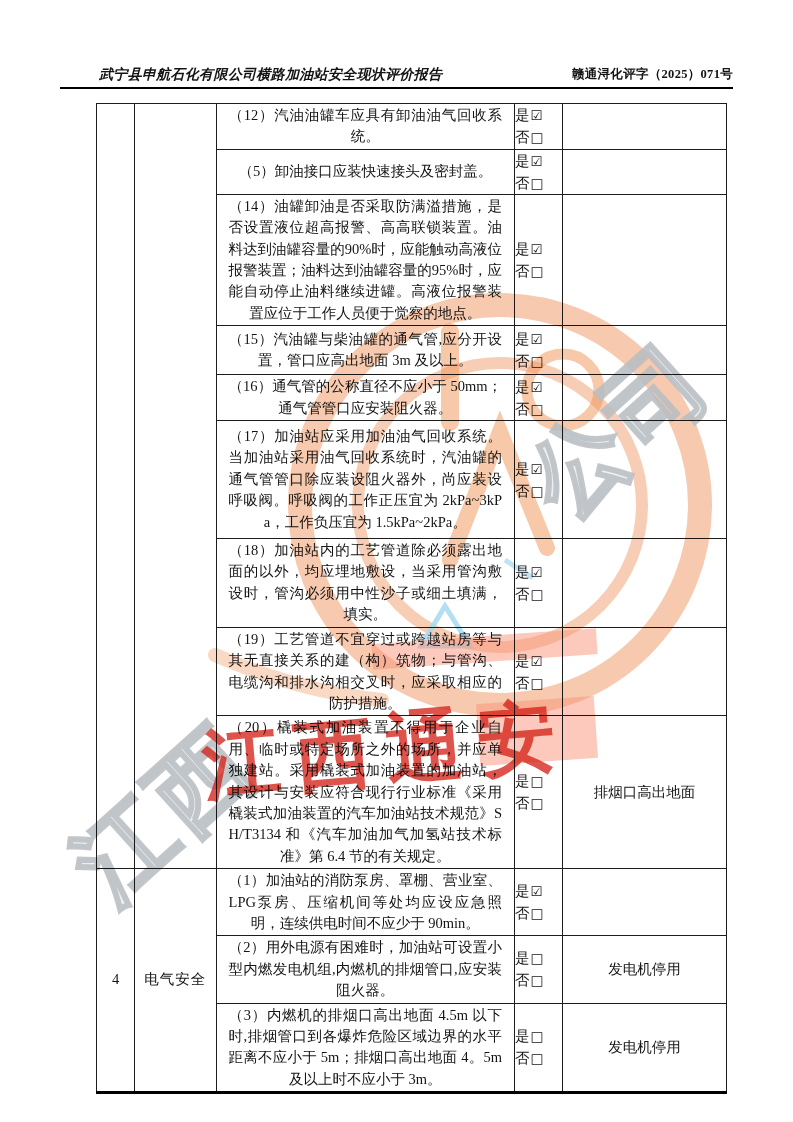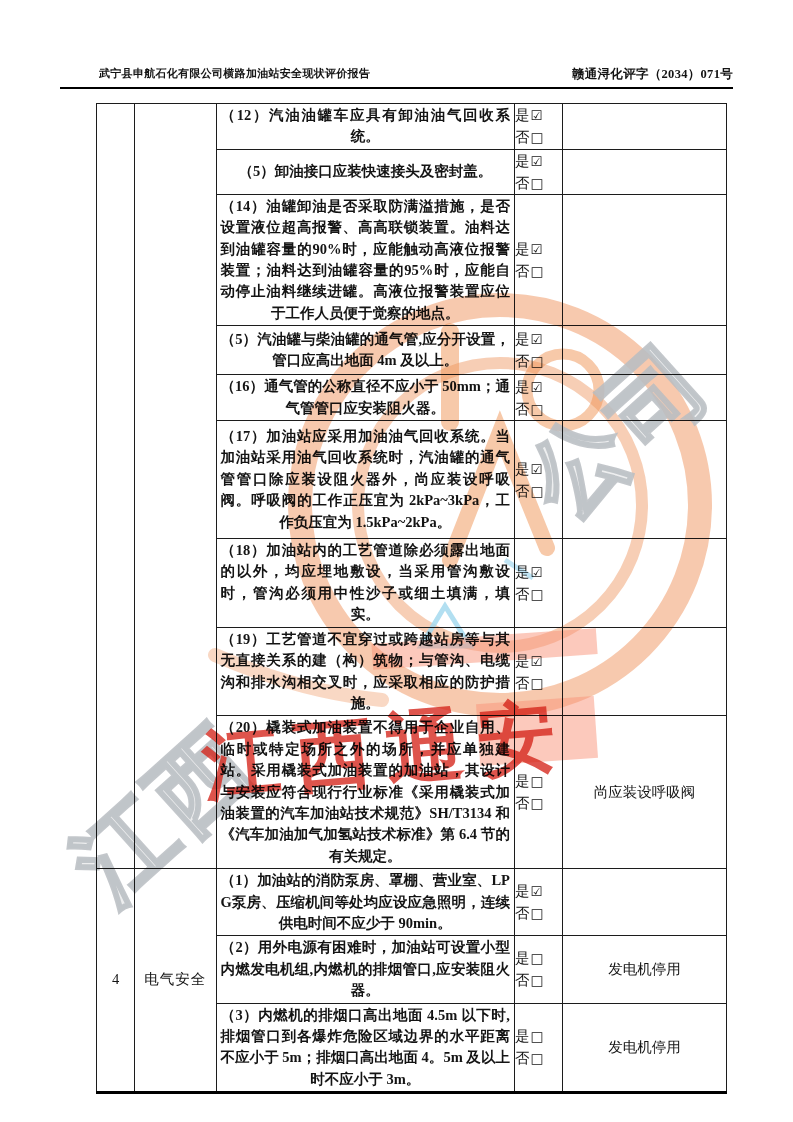--- a/index.html
+++ b/index.html
@@ -1,39 +1,38 @@
 <!DOCTYPE html>
 <html><head>
 <meta charset="utf-8">
 <style>
   html,body{margin:0;padding:0;background:#ffffff;}
   .page{
     position:relative;width:793px;height:1122px;background:#ffffff;
     font-family:"Liberation Serif","DejaVu Serif",serif;color:#141414;overflow:hidden;
   }
   
-  .hdr-title{position:absolute;left:99px;top:66px;font-size:11px;font-weight:700;letter-spacing:.3px;}
+  .hdr-title{position:absolute;left:99px;top:66px;font-size:14px;font-weight:700;letter-spacing:.3px;font-style:italic;}
   .hdr-code{position:absolute;right:60px;top:66px;font-size:12.5px;font-weight:700;letter-spacing:.3px;}
   .hdr-rule{position:absolute;left:60px;top:87px;width:673px;border-top:2px solid #000;}
   
   table.checklist{
     position:absolute;left:96px;top:103px;width:631px;
     border-collapse:collapse;table-layout:fixed;
     border:1px solid #1c1c1c;border-bottom:3px solid #000;
   }
   table.checklist td{
     border:1px solid #1c1c1c;font-size:14.5px;line-height:21.4px;
     padding:0;vertical-align:middle;overflow:hidden;
   }
   td.col-index{text-align:center;}
   td.col-cat{text-align:center;letter-spacing:1px;}
   td.col-text .txt{
-    padding:1px 4px;text-align:justify;text-align-last:center;
+    padding:1px 12px;text-align:justify;text-align-last:center;
     word-break:break-all;
-    font-weight:bold;
   }
   td.col-cb{padding-left:3px;}
   .cb-line{display:flex;align-items:center;white-space:nowrap;line-height:22px;}
   .cb-box{font-family:"DejaVu Sans","Liberation Sans",sans-serif;font-size:13.5px;margin-left:1px;}
   td.col-remark{text-align:center;}
   
   .page-num{position:absolute;left:0;top:1031px;width:100%;text-align:center;font-size:12.5px;}
   
   .wm{position:absolute;inset:0;pointer-events:none;mix-blend-mode:multiply;}
   .wm-gray{
@@ -47,21 +46,21 @@
     font-family:"Liberation Serif","DejaVu Serif",serif;
   }
   .wm-hl{position:absolute;background:rgba(250,148,122,0.50);transform:rotate(-4deg);}
 </style>
 </head>
 <body>
 
 <div class="page">
 
   <div class="hdr-title">武宁县申航石化有限公司横路加油站安全现状评价报告</div>
-  <div class="hdr-code">赣通浔化评字（2034）071号</div>
+  <div class="hdr-code">赣通浔化评字（2025）071号</div>
   <div class="hdr-rule"></div>
 
   <table class="checklist">
     <colgroup>
       <col style="width:38px">
         <col style="width:81px">
         <col style="width:297px">
         <col style="width:48px">
         <col style="width:163px">
     </colgroup>
@@ -111,21 +110,21 @@
             </div>
             <div class="cb-line">
               <span>否</span>
               <span class="cb-box">□</span>
             </div>
           </td>
           <td class="col-remark"></td>
         </tr>
         <tr style="height: 49px;">
           <td class="col-text">
-            <div class="txt">（5）汽油罐与柴油罐的通气管,应分开设置，管口应高出地面 4m 及以上。</div>
+            <div class="txt">（15）汽油罐与柴油罐的通气管,应分开设置，管口应高出地面 3m 及以上。</div>
           </td>
           <td class="col-cb">
             <div class="cb-line">
               <span>是</span>
               <span class="cb-box">☑</span>
             </div>
             <div class="cb-line">
               <span>否</span>
               <span class="cb-box">□</span>
             </div>
@@ -203,21 +202,21 @@
           <td class="col-cb">
             <div class="cb-line">
               <span>是</span>
               <span class="cb-box">□</span>
             </div>
             <div class="cb-line">
               <span>否</span>
               <span class="cb-box">□</span>
             </div>
           </td>
-          <td class="col-remark">尚应装设呼吸阀</td>
+          <td class="col-remark">排烟口高出地面</td>
         </tr>
         <tr style="height: 65px;">
           <td class="col-index" rowspan="3">4</td>
           <td class="col-cat" rowspan="3">电气安全</td>
           <td class="col-text">
             <div class="txt">（1）加油站的消防泵房、罩棚、营业室、LPG泵房、压缩机间等处均应设应急照明，连续供电时间不应少于 90min。</div>
           </td>
           <td class="col-cb">
             <div class="cb-line">
               <span>是</span>

